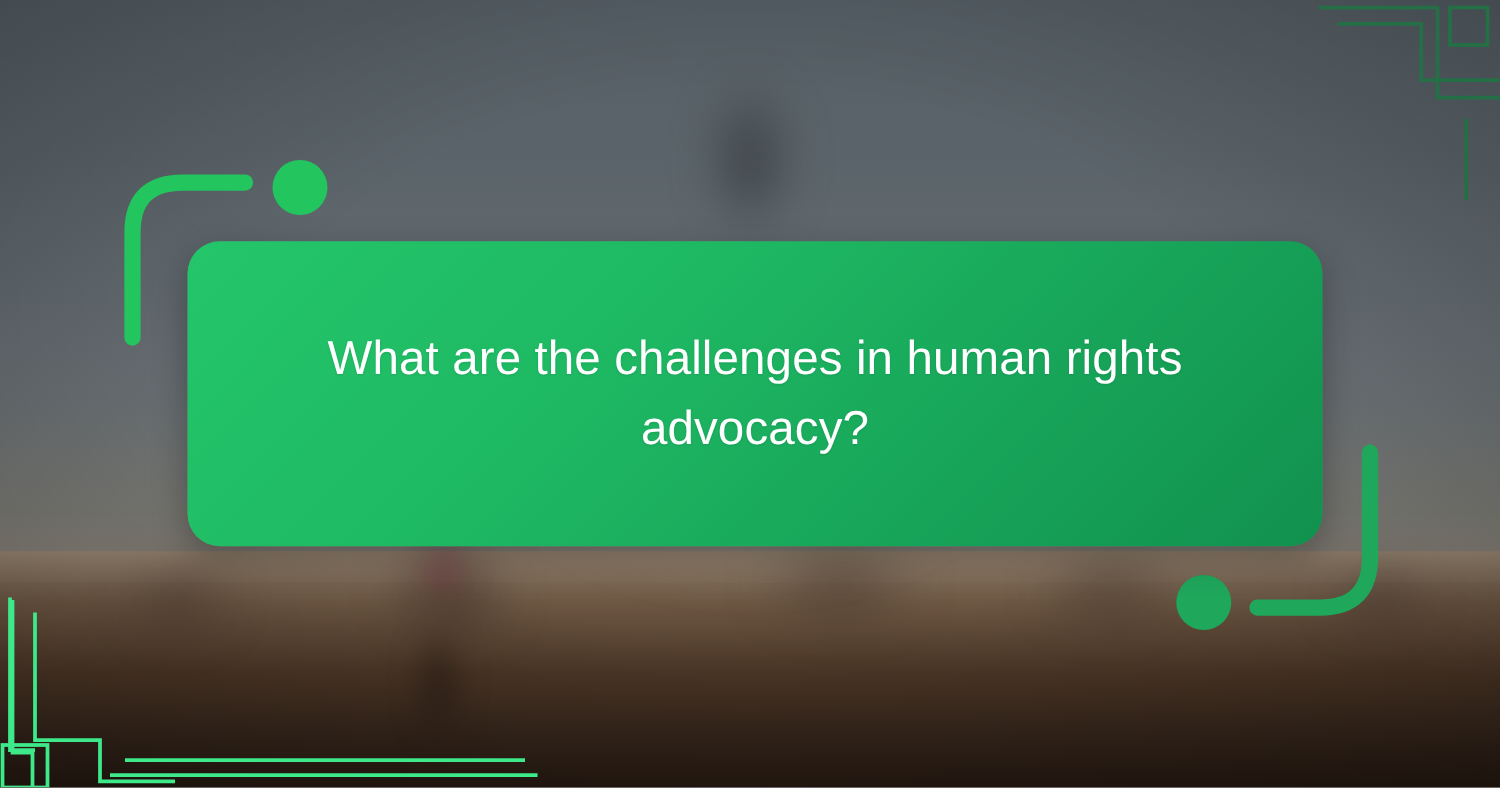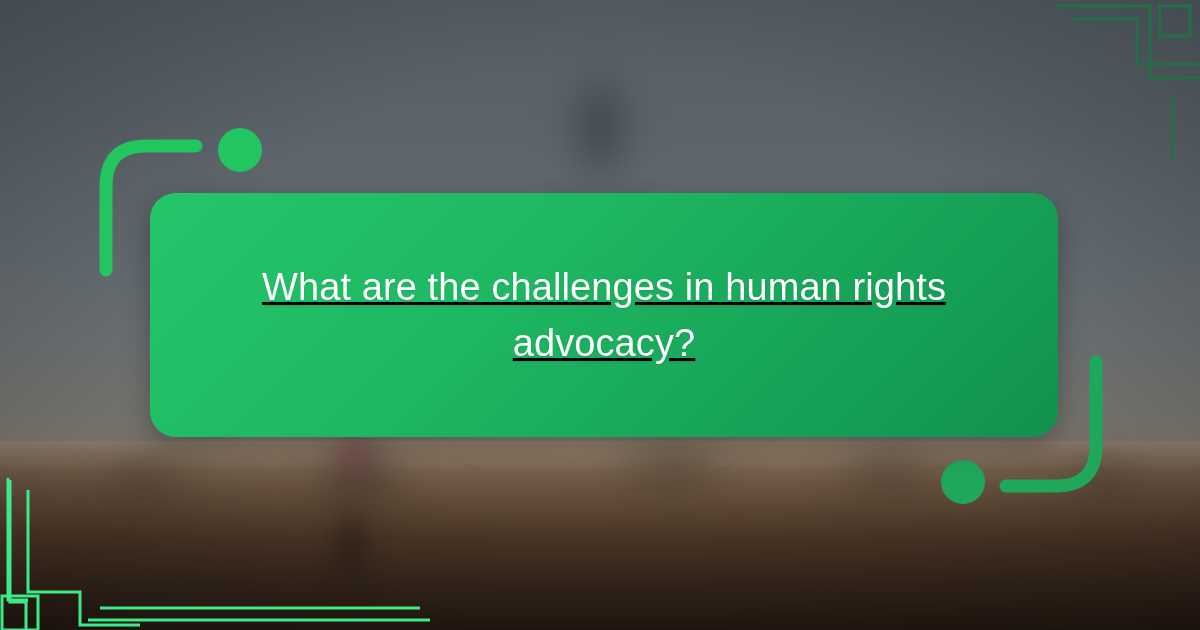--- a/index.html
+++ b/index.html
@@ -101,21 +101,20 @@
     position:absolute;
     left:150px; top:193px;
     width:908px; height:244px;
     border-radius:26px;
     background:linear-gradient(135deg, #24c66a 0%, #1eb863 38%, #17a459 70%, #11914e 100%);
     box-shadow:0 10px 28px rgba(0,0,0,0.30);
     display:flex;
     align-items:center;
     justify-content:center;
     padding:24px 96px;
-    text-decoration:underline;
   }
   .q-text {
     color:#ffffff;
     font-size:38px;
     line-height:1.48;
     font-weight:400;
     text-align:center;
     letter-spacing:0.1px;
     text-shadow:0 1px 2px rgba(0,0,0,0.10);
   }

